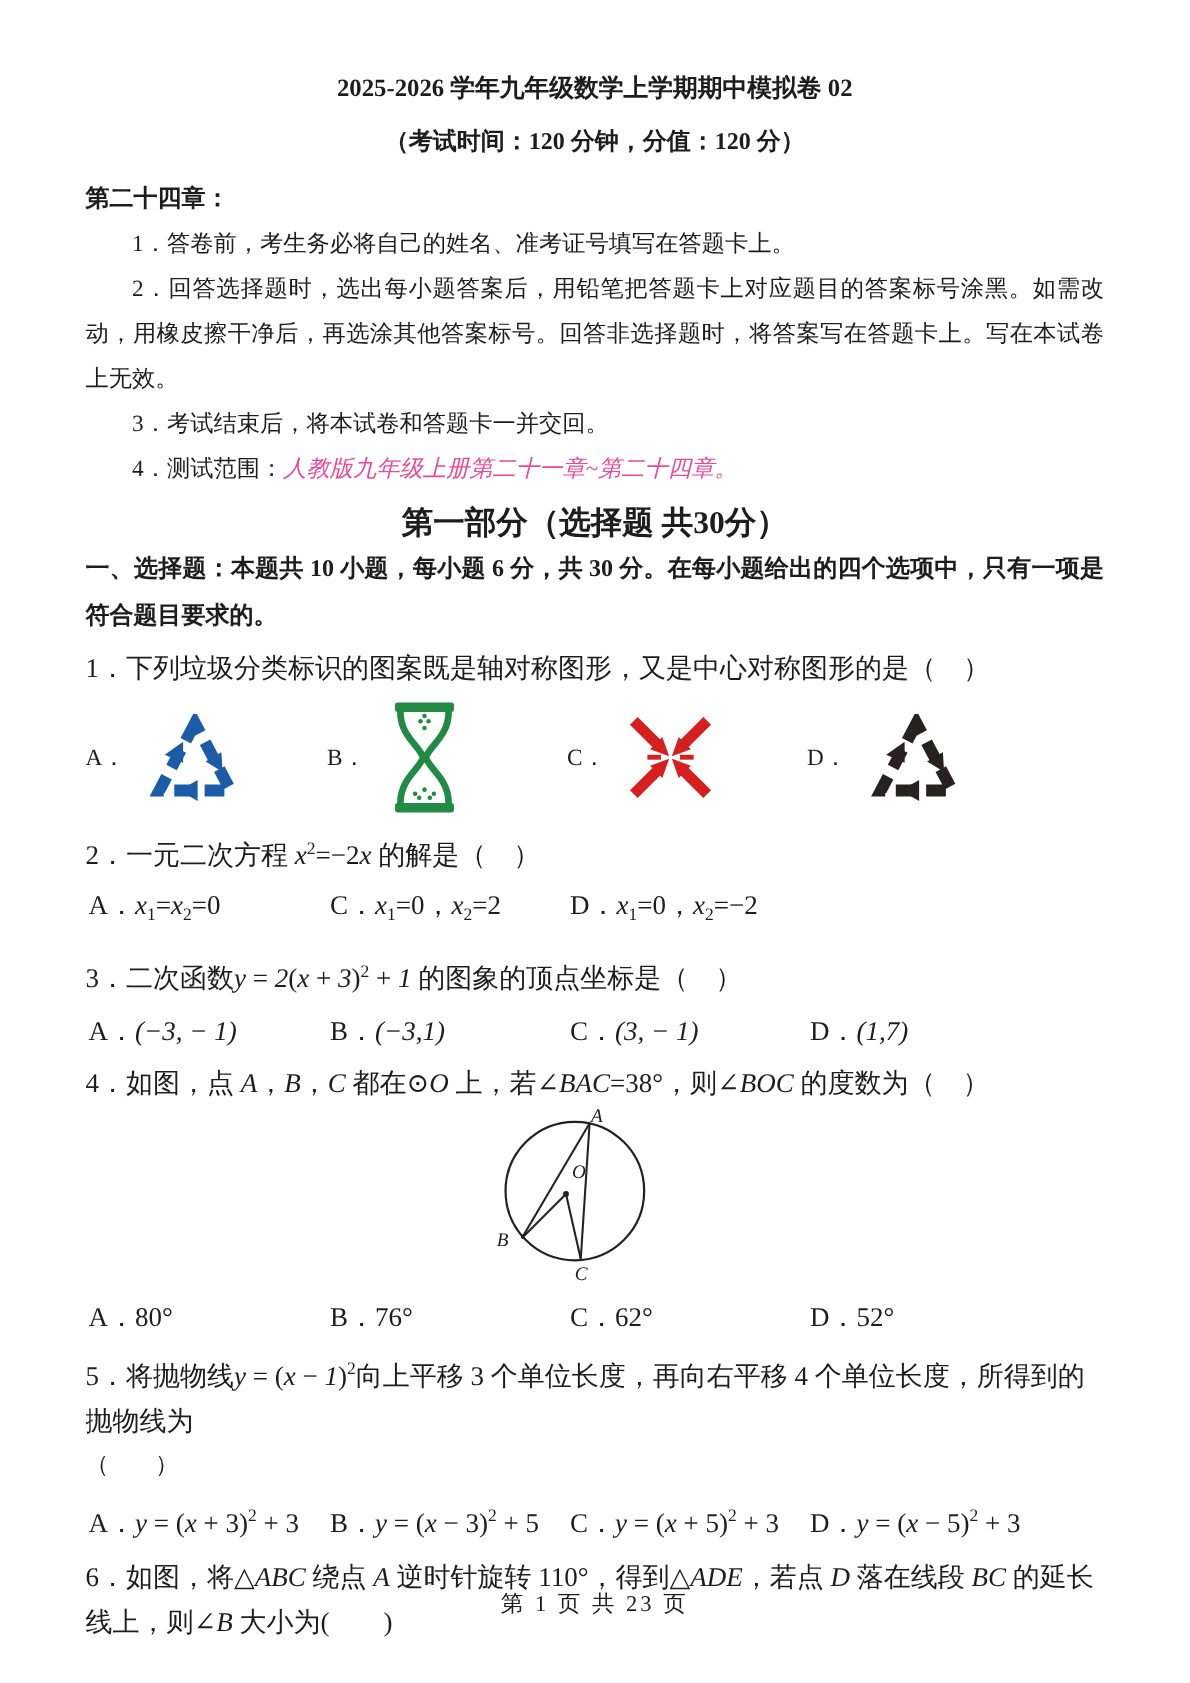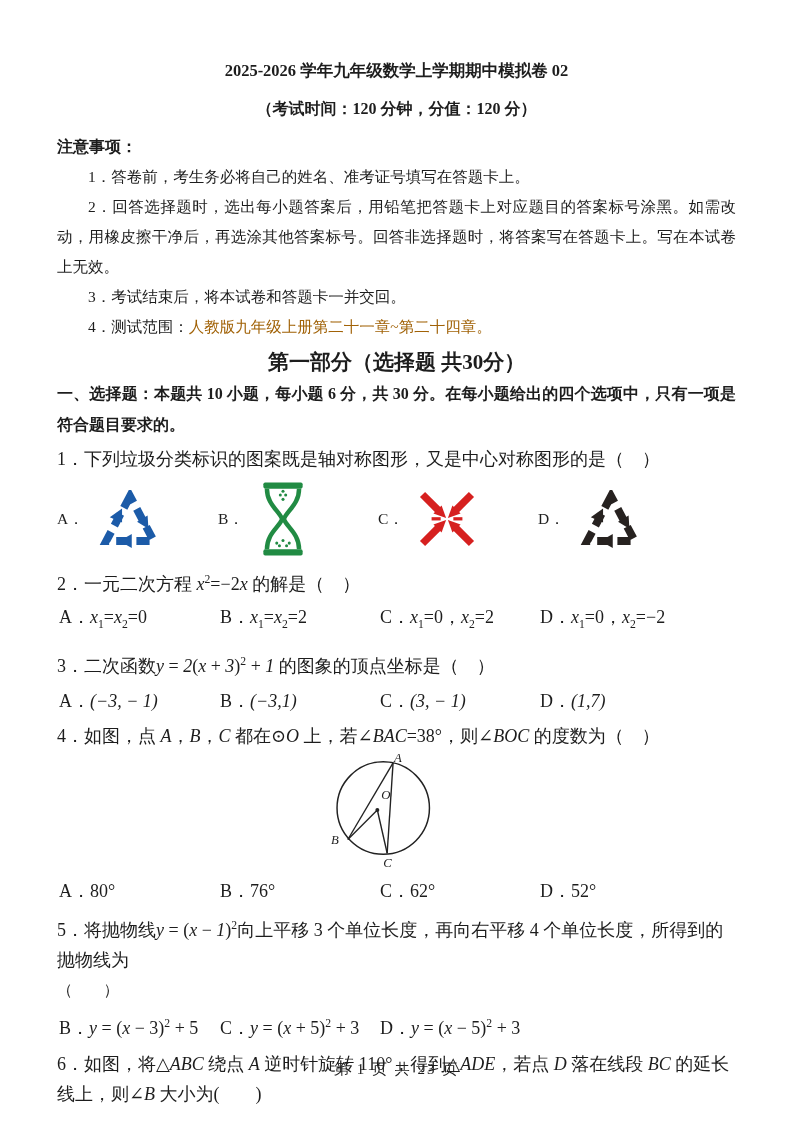--- a/index.html
+++ b/index.html
@@ -2,25 +2,25 @@
 <html><head>
 <meta charset="utf-8">
 <style>
   html,body{margin:0;padding:0;background:#ffffff;}
   .page{
     position:relative;width:793px;height:1122px;background:#fff;overflow:hidden;
     font-family:"Liberation Serif","DejaVu Serif",serif;color:#1d1d1d;
     box-sizing:border-box;
   }
   .content{padding:44px 57px 0 57px;}
-  .title{margin:16px;text-align:center;font-size:16.5px;font-weight:bold;line-height:22px;}
+  .title{margin:4px;text-align:center;font-size:16.5px;font-weight:bold;line-height:22px;}
   .subtitle{margin:14px 0 0;text-align:center;font-size:16px;font-weight:bold;line-height:22px;}
   .notices-heading{margin:12px 0 0;font-weight:bold;font-size:16px;line-height:30px;}
   .notice{margin:0;font-size:15.5px;line-height:30px;text-indent:2em;text-align:justify;}
-  .red{color:#a16207;}
+  .red{color:#ec4899;font-style:italic;}
   .section-heading{margin:4px 0 0;text-align:center;font-weight:bold;font-size:21px;line-height:32px;}
   .section-intro{margin:0;font-weight:bold;font-size:16px;line-height:31px;text-align:justify;}
   .stem{margin:4px 0 0;font-size:18px;line-height:30px;}
   .stem.tall{line-height:34px;}
   sup{font-size:0.65em;}
   sub{font-size:0.65em;}
   .q1-row{display:flex;align-items:center;margin:3px 0 2px;height:84px;}
   .q1-cell{display:flex;align-items:center;}
   .q1-cell .opt-label{font-size:15.5px;margin-right:14px;}
   .cell-a{width:161px;}
@@ -37,21 +37,21 @@
 </style>
 </head>
 <body>
 
 <div class="page">
   <div class="content">
 
     <h1 class="title">2025-2026 学年九年级数学上学期期中模拟卷 02</h1>
     <h2 class="subtitle">（考试时间：120 分钟，分值：120 分）</h2>
 
-    <p class="notices-heading">注意事项：</p>
+    <p class="notices-heading">第二十四章：</p>
     <p class="notice">1．答卷前，考生务必将自己的姓名、准考证号填写在答题卡上。</p>
     <p class="notice">2．回答选择题时，选出每小题答案后，用铅笔把答题卡上对应题目的答案标号涂黑。如需改动，用橡皮擦干净后，再选涂其他答案标号。回答非选择题时，将答案写在答题卡上。写在本试卷上无效。</p>
     <p class="notice">3．考试结束后，将本试卷和答题卡一并交回。</p>
     <p class="notice"><span>4．测试范围：</span><span class="red">人教版九年级上册第二十一章~第二十四章。</span></p>
 
     <p class="section-heading">第一部分（选择题 共30分）</p>
     <p class="section-intro">一、选择题：本题共 10 小题，每小题 6 分，共 30 分。在每小题给出的四个选项中，只有一项是符合题目要求的。</p>
 
     <p class="stem">1．下列垃圾分类标识的图案既是轴对称图形，又是中心对称图形的是（　）</p>
     <div class="q1-row">
@@ -102,21 +102,20 @@
           <polygon points="38,50 24,58 38,66" fill="currentColor"></polygon>
           <polygon points="27,21 13,31 27,37" fill="currentColor"></polygon>
           <polygon points="57,44 44,36 56,29" fill="currentColor"></polygon>
         </svg>
       </div>
     </div>
 
     <p class="stem">2．一元二次方程 <i>x</i><sup>2</sup>=−2<i>x</i> 的解是（　）</p>
     <div class="opt-row">
       <span>A．<i>x</i><sub>1</sub>=<i>x</i><sub>2</sub>=0</span>
-      <span>B．<i>x</i><sub>1</sub>=<i>x</i><sub>2</sub>=2</span>
       <span>C．<i>x</i><sub>1</sub>=0，<i>x</i><sub>2</sub>=2</span>
       <span>D．<i>x</i><sub>1</sub>=0，<i>x</i><sub>2</sub>=−2</span>
     </div>
 
     <p class="stem tall">3．二次函数<i>y</i> = <i>2</i>(<i>x</i> + <i>3</i>)<sup>2</sup> + <i>1</i> 的图象的顶点坐标是（　）</p>
     <div class="opt-row">
       <span>A．<i>(−3, − 1)</i></span>
       <span>B．<i>(−3,1)</i></span>
       <span>C．<i>(3, − 1)</i></span>
       <span>D．<i>(1,7)</i></span>
@@ -140,20 +139,21 @@
     <div class="opt-row">
       <span>A．80°</span>
       <span>B．76°</span>
       <span>C．62°</span>
       <span>D．52°</span>
     </div>
 
     <p class="stem">5．将抛物线<i>y</i> = (<i>x</i> − <i>1</i>)<sup>2</sup>向上平移 3 个单位长度，再向右平移 4 个单位长度，所得到的抛物线为</p>
     <p class="bracket-line">（　　）</p>
     <div class="opt-row tall">
+      <span>A．<i>y</i> = (<i>x</i> + 3)<sup>2</sup> + 3</span>
       <span>B．<i>y</i> = (<i>x</i> − 3)<sup>2</sup> + 5</span>
       <span>C．<i>y</i> = (<i>x</i> + 5)<sup>2</sup> + 3</span>
       <span>D．<i>y</i> = (<i>x</i> − 5)<sup>2</sup> + 3</span>
     </div>
 
     <p class="stem">6．如图，将△<i>ABC</i> 绕点 <i>A</i> 逆时针旋转 110°，得到△<i>ADE</i>，若点 <i>D</i> 落在线段 <i>BC</i> 的延长线上，则∠<i>B</i> 大小为(　　)</p>
 
   </div>
 
   <div class="footer">第 1 页 共 23 页</div>

